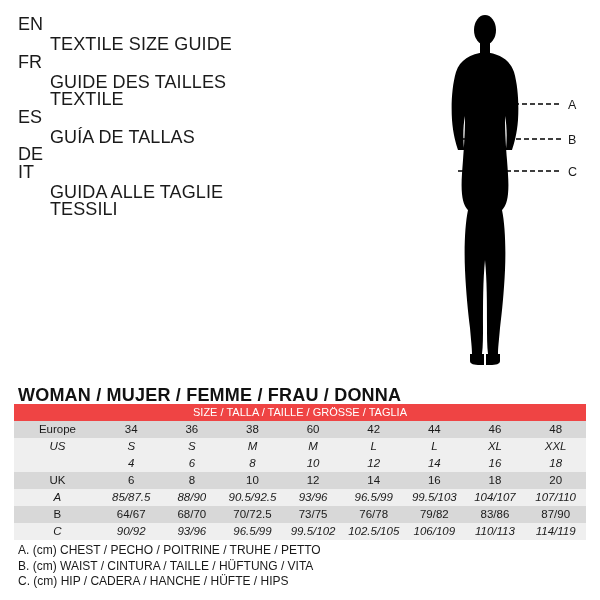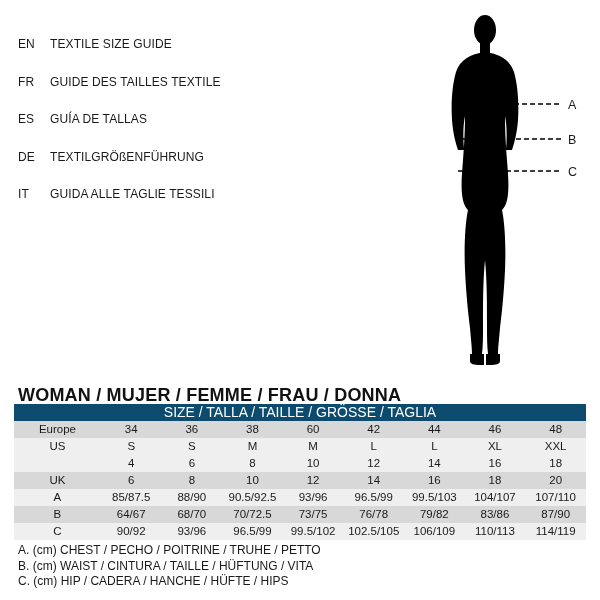--- a/index.html
+++ b/index.html
@@ -24,22 +24,22 @@
 
   
   .lang-block {
     position: absolute;
     left: 18px;
     top: 16px;
     width: 260px;
   }
   .lang-row {
     display: flex;
-    align-items: flex-end;
-    font-size: 12px;
+    align-items: flex-start;
+    font-size: 18px;
     line-height: 17.5px;
     letter-spacing: 0.1px;
     color: #1a1a1a;
   }
   .lang-code {
     width: 32px;
     flex: 0 0 32px;
     font-weight: 400;
   }
   .lang-text {
@@ -96,33 +96,34 @@
   }
   table.size-table td, table.size-table th {
     padding: 0;
     height: 17px;
     line-height: 17px;
     font-weight: normal;
     text-align: center;
     white-space: nowrap;
   }
   .row-head td {
-    background: #0c4a6e;
+    background: #ef4444;
     color: #ffffff;
     text-align: left;
-    font-size: 14px;
+    font-size: 11px;
     padding-left: 6px;
     height: 18px;
     line-height: 18px;
   }
   .row-alt-dark {
     background: #d8d8d8;
   }
   .row-alt-light {
     background: #efefef;
+    font-style: italic;
   }
   .col-label {
     text-align: right;
     padding-left: 6px;
     width: 86px;
   }
   .cell {
     width: 60px;
   }
 
@@ -152,21 +153,20 @@
     <div class="lang-row">
       <span class="lang-code">FR</span>
       <span class="lang-text">GUIDE DES TAILLES TEXTILE</span>
     </div>
     <div class="lang-row">
       <span class="lang-code">ES</span>
       <span class="lang-text">GUÍA DE TALLAS</span>
     </div>
     <div class="lang-row">
       <span class="lang-code">DE</span>
-      <span class="lang-text">TEXTILGRÖßENFÜHRUNG</span>
     </div>
     <div class="lang-row">
       <span class="lang-code">IT</span>
       <span class="lang-text">GUIDA ALLE TAGLIE TESSILI</span>
     </div>
   </div>
 
   <div class="figure-wrap">
     <svg class="figure-svg" width="175" height="360" viewBox="0 0 175 360" xmlns="http://www.w3.org/2000/svg">
       <g fill="#000000">

